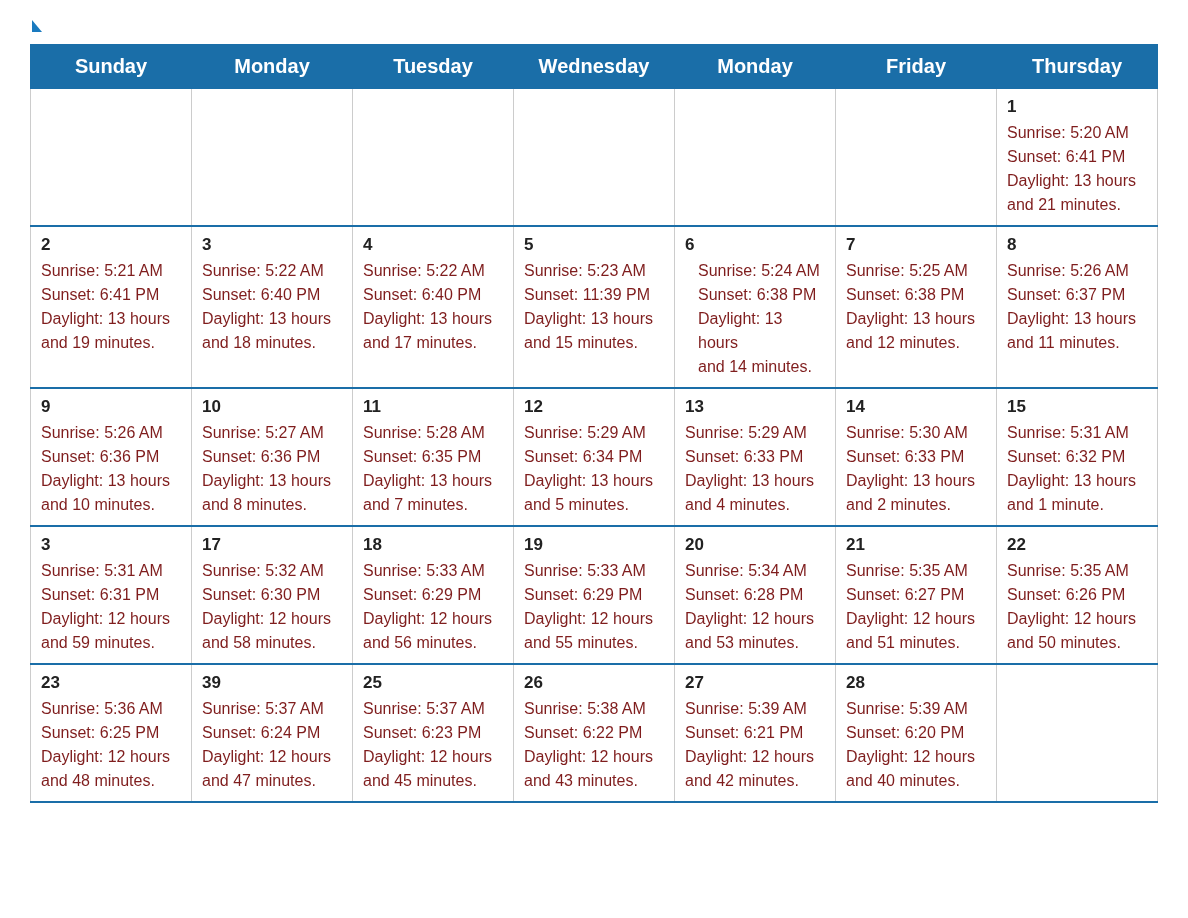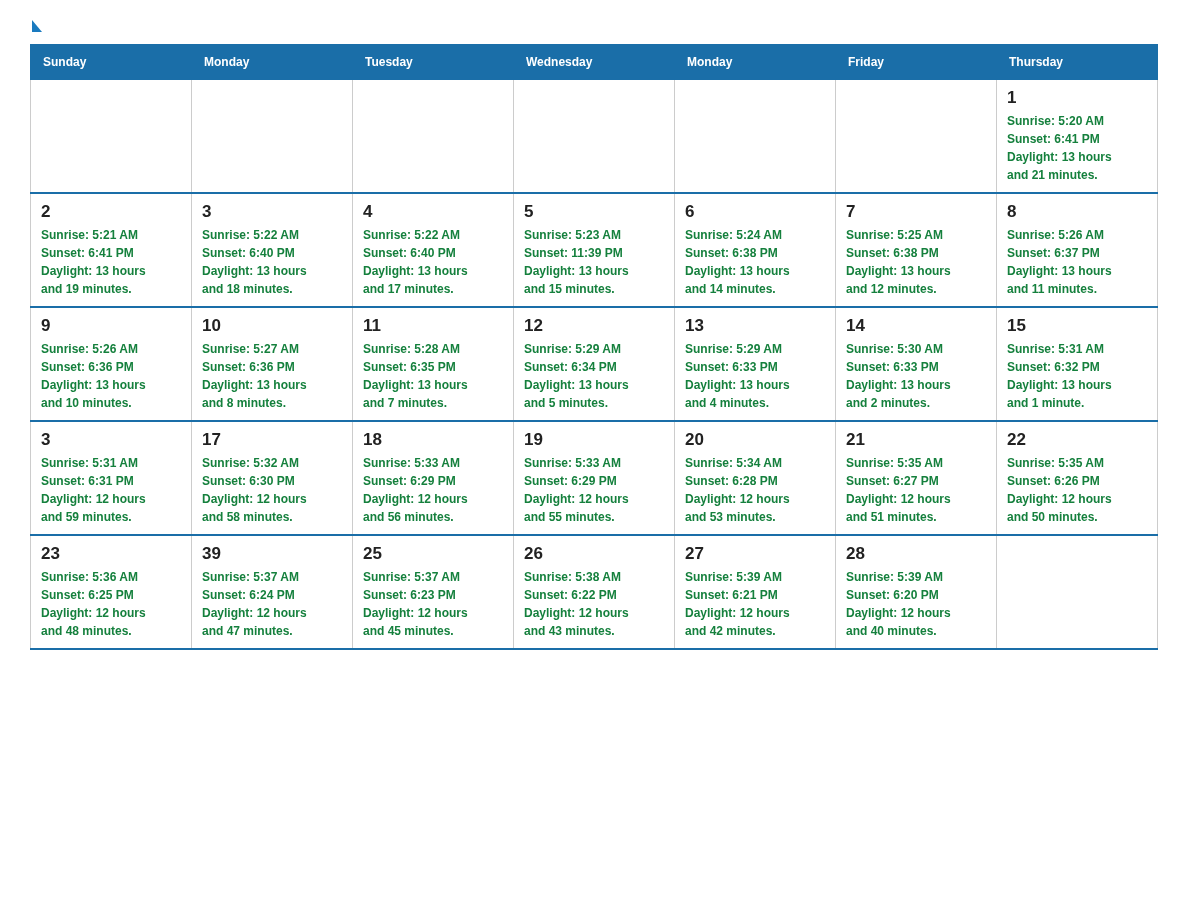--- a/index.html
+++ b/index.html
@@ -56,24 +56,24 @@
       margin-top: 4px;
     }
     .calendar {
       width: 100%;
       border-collapse: collapse;
       margin-top: 10px;
     }
     .calendar thead th {
       background-color: #1a6ea8;
       color: #fff;
-      font-size: 12px;
+      font-size: 20px;
       font-weight: bold;
       padding: 10px 12px;
-      text-align: left;
+      text-align: center;
       border: 1px solid #1a6ea8;
     }
     .calendar tbody td {
       vertical-align: top;
       border: 1px solid #ccc;
       padding: 8px 10px;
       font-size: 12.5px;
       color: #333;
       min-height: 110px;
       width: calc(100% / 7);
@@ -82,24 +82,23 @@
       border-bottom: 2px solid #1a6ea8;
     }
     .day-number {
       font-size: 17px;
       font-weight: bold;
       color: #222;
       display: block;
       margin-bottom: 4px;
     }
     .day-info {
-      font-size: 12px;
-      color: #15803d;
+      font-size: 16px;
+      color: #7f1d1d;
       line-height: 1.5;
-      font-weight: bold;
     }
     .empty-cell {
       background: #fff;
     }
     .calendar tbody td:first-child { border-left: 1px solid #ccc; }
   </style>
 </head>
 <body>
 
 <div class="header">
@@ -170,21 +169,21 @@
         </td>
         <td>
           <span class="day-number">5</span>
           <div class="day-info" style="white-space: pre-line;">Sunrise: 5:23 AM
 Sunset: 11:39 PM
 Daylight: 13 hours
 and 15 minutes.</div>
         </td>
         <td>
           <span class="day-number">6</span>
-          <div class="day-info" style="white-space: pre-line;">Sunrise: 5:24 AM
+          <div class="day-info" style="white-space: pre-line; margin-left: 13px;">Sunrise: 5:24 AM
 Sunset: 6:38 PM
 Daylight: 13 hours
 and 14 minutes.</div>
         </td>
         <td>
           <span class="day-number">7</span>
           <div class="day-info" style="white-space: pre-line;">Sunrise: 5:25 AM
 Sunset: 6:38 PM
 Daylight: 13 hours
 and 12 minutes.</div>

